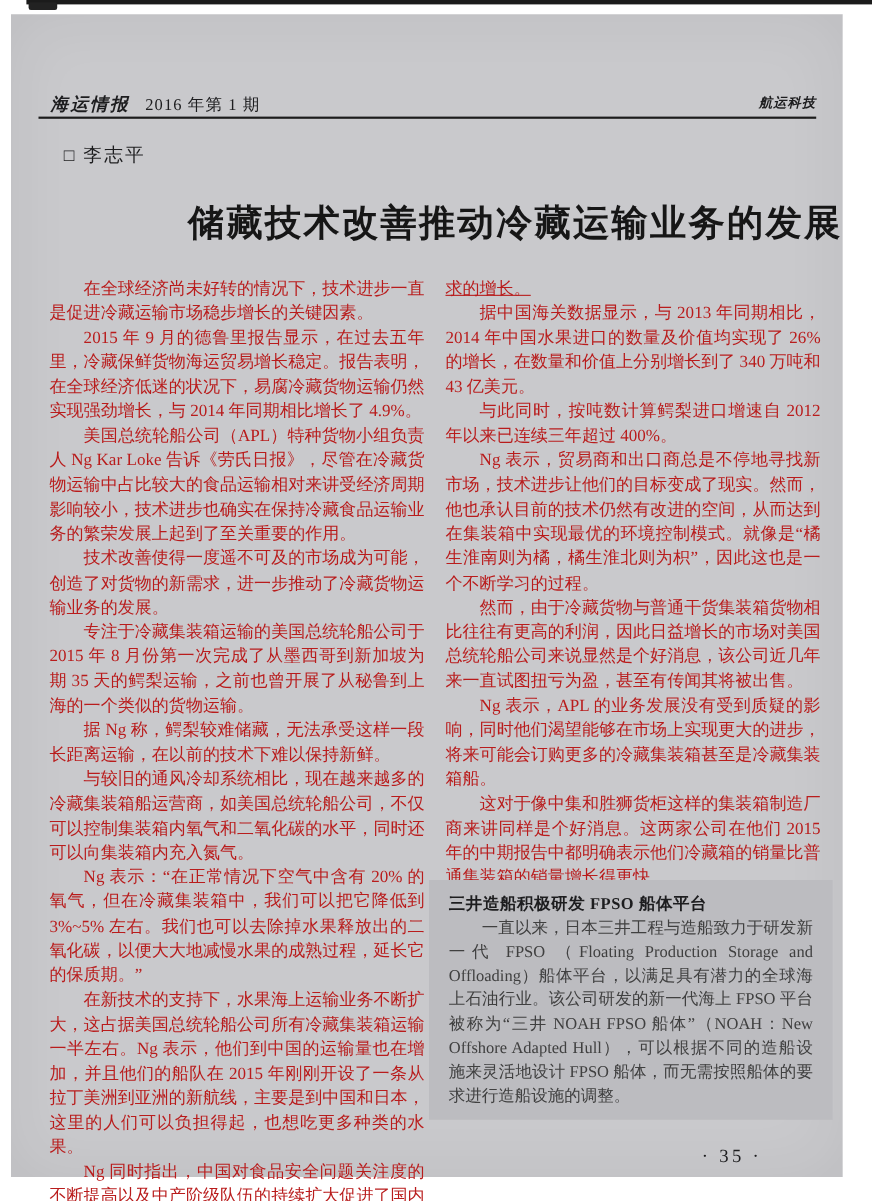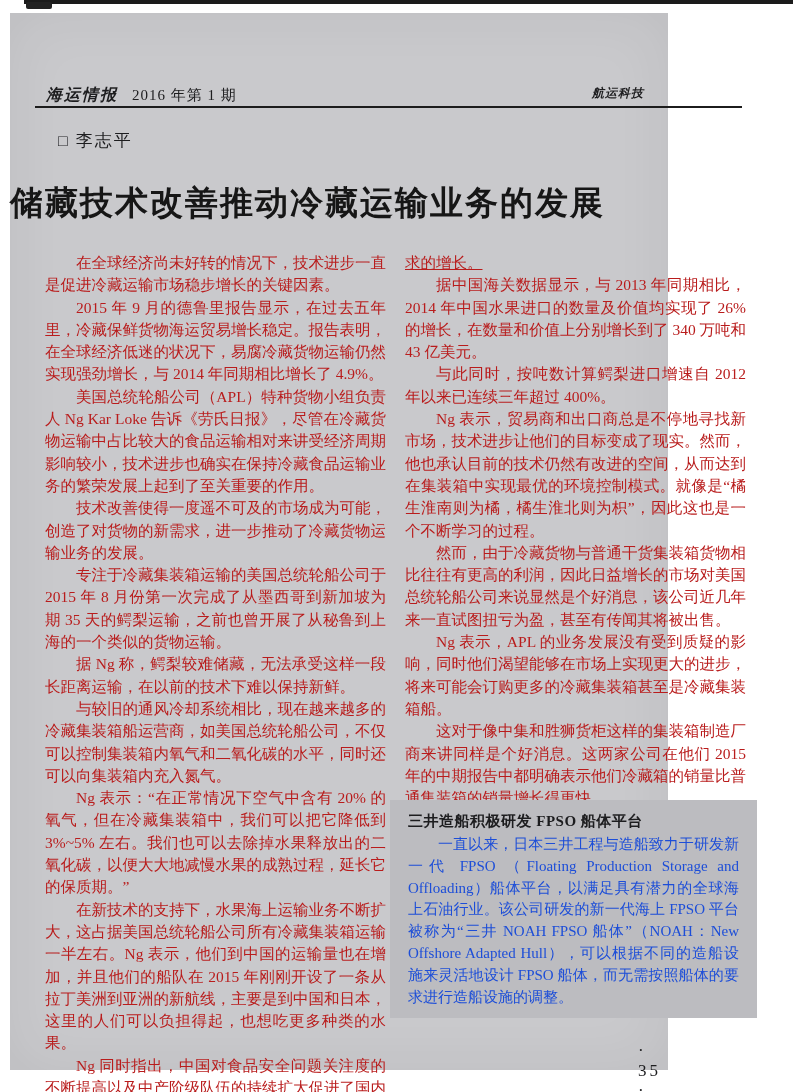--- a/index.html
+++ b/index.html
@@ -5,52 +5,52 @@
   html,body{margin:0;padding:0;}
   body{
     width:793px;height:1092px;position:relative;overflow:hidden;
     background:#ffffff;
     font-family:"Liberation Serif","DejaVu Serif",serif;
     color:#1d1d1f;
   }
   .scanline{position:absolute;top:0;left:24px;width:769px;height:4px;background:#1b1b1b;}
   .scanline-blob{position:absolute;top:2px;left:26px;width:26px;height:7px;background:#222;border-radius:2px;}
   .page{
-    position:absolute;left:10px;top:13px;width:658px;height:1057px;
+    position:absolute;left:10px;top:13px;width:756px;height:1057px;
     background:#c9c9cc;
     box-shadow:inset 0 0 60px rgba(0,0,0,0.06);
   }
   .hdr-left{position:absolute;left:36px;top:72px;white-space:nowrap;}
   .hdr-journal{font-style:italic;font-weight:bold;font-size:16px;letter-spacing:2px;}
   .hdr-issue{font-size:15px;margin-left:14px;letter-spacing:1px;}
   .hdr-right{position:absolute;right:24px;top:72px;font-weight:bold;font-style:italic;font-size:12px;letter-spacing:1px;}
   .hdr-rule{position:absolute;left:25px;top:93px;width:707px;height:2px;background:#1c1c1c;}
   .byline{position:absolute;left:48px;top:116px;font-size:17px;letter-spacing:2px;}
   .byline .sq{font-size:16px;margin-right:6px;}
   .title{
-    position:absolute;left:0;top:168px;width:100%;text-align:left;
+    position:absolute;left:0;top:168px;width:100%;text-align:right;
     font-size:33px;font-weight:bold;letter-spacing:2px;color:#161616;
   }
   .col{position:absolute;top:239px;width:341px;}
   .col-left{left:35px;}
   .col-right{left:395px;}
   .col p{
     margin:0;font-size:15.5px;line-height:22.3px;
     text-align:justify;text-indent:2em;color:#b91c1c;
   }
   .col p.cont{text-indent:0;text-decoration:underline;}
   .sidebox{
     position:absolute;left:380px;top:787px;width:367px;height:218px;
     background:#bcbcc0;box-sizing:border-box;padding:12px 18px 10px 18px;
     overflow:hidden;
   }
   .sidebox-title{font-size:15px;font-weight:bold;margin:0 0 3px 0;letter-spacing:0.5px;}
   .sidebox-body{
     margin:0;font-size:15px;line-height:21.8px;
-    text-align:justify;text-indent:2em;color:#1d4ed8;
+    text-align:justify;text-indent:2em;color:#404040;
   }
   .pagenum{position:absolute;left:628px;top:1028px;font-size:17px;letter-spacing:3px;}
 </style>
 </head>
 <body>
 
 <div class="scanline"></div>
 <div class="scanline-blob"></div>
 
 <div class="page">

